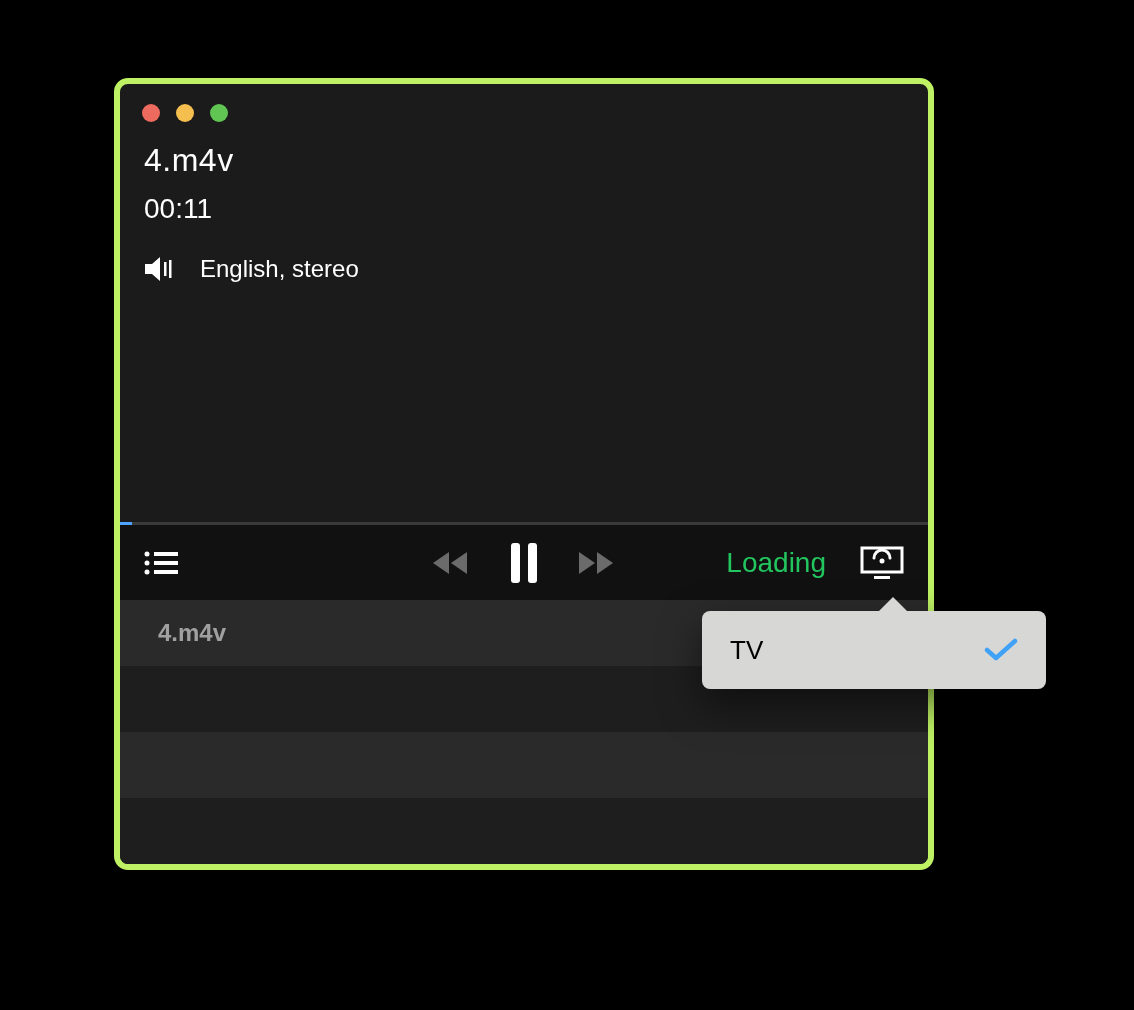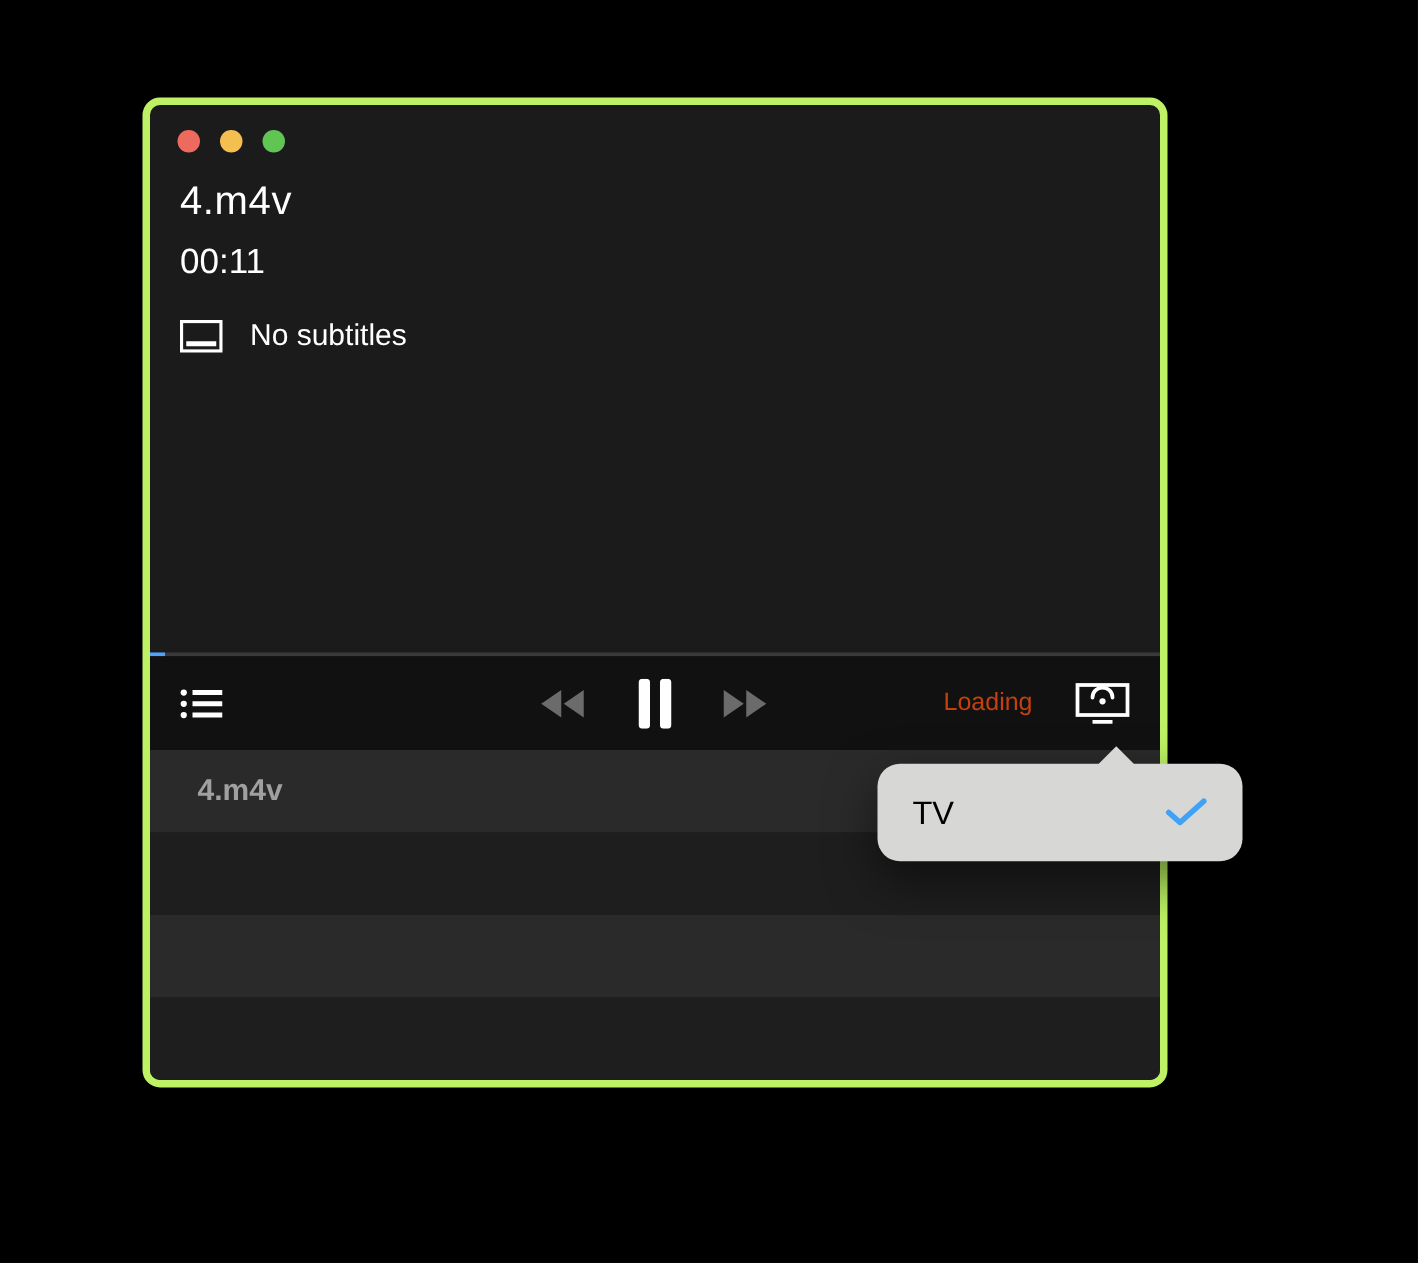--- a/index.html
+++ b/index.html
@@ -96,21 +96,21 @@
     height: 75px;
     background: #111;
     display: flex;
     align-items: center;
     color: #fff;
   }
   .controls .left   { position:absolute; left:24px; display:flex; align-items:center; }
   .controls .center { position:absolute; left:50%; transform:translateX(-50%); display:flex; align-items:center; gap:38px; }
   .controls .right  { position:absolute; right:24px; display:flex; align-items:center; gap:34px; }
 
-  .status { font-size: 20px; color:#c2410c; }
+  .status { font-size: 28px; color:#22c55e; }
 
   
   .playlist {
     position: absolute;
     left: 0;
     right: 0;
     top: 516px;
     bottom: 0;
   }
   .row {
@@ -124,23 +124,23 @@
     box-sizing: border-box;
   }
   .row.alt { background: #2a2a2a; }
   .row.dark { background: #1e1e1e; }
 
   
   .popover {
     position: absolute;
     left: 702px;
     top: 611px;
-    width: 292px;
+    width: 344px;
     background: #d7d7d6;
-    border-radius: 18px;
+    border-radius: 8px;
     box-shadow: 0 16px 40px rgba(0,0,0,0.5);
     color: #000;
   }
   .popover .arrow {
     position: absolute;
     top: -14px;
     left: 175px;
     width: 0; height: 0;
     border-left: 16px solid transparent;
     border-right: 16px solid transparent;
@@ -165,30 +165,31 @@
   <div class="traffic">
     <div class="tlight close"></div>
     <div class="tlight min"></div>
     <div class="tlight zoom"></div>
   </div>
 
   <div class="info">
     <div class="title">4.m4v</div>
     <div class="time">00:11</div>
 
-
     <div class="info-row">
       <span class="ic">
-        <svg width="34" height="26" viewBox="0 0 34 26">
-          <rect x="1" y="1" width="32" height="24" stroke="#fff" stroke-width="3" fill="none"></rect>
-          <rect x="5" y="17" width="24" height="4" fill="#fff"></rect>
-        </svg>
-      </span>
-      <span>No subtitles</span>
-    </div>
+        <svg width="36" height="26" viewBox="0 0 36 26">
+          <path d="M1 8 h7 l8 -7 v24 l-8 -7 h-7 z" fill="#fff"></path>
+          <rect x="20" y="6" width="2.5" height="14" fill="#fff"></rect>
+          <rect x="25" y="4" width="2.5" height="18" fill="#fff"></rect>
+        </svg>
+      </span>
+      <span>English, stereo</span>
+    </div>
+
   </div>
 
   <div class="progress">
     <div class="elapsed"></div>
   </div>
 
   <div class="controls">
     <div class="left">
       <span>
         <svg width="34" height="26" viewBox="0 0 34 26">

